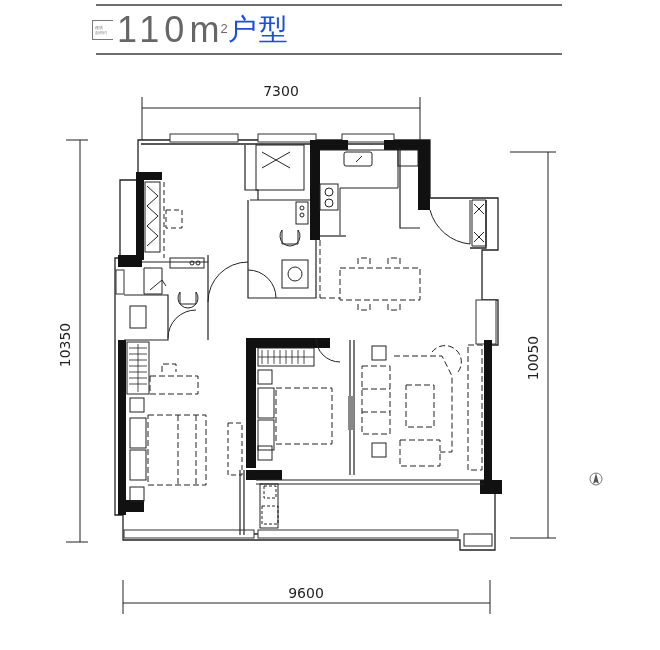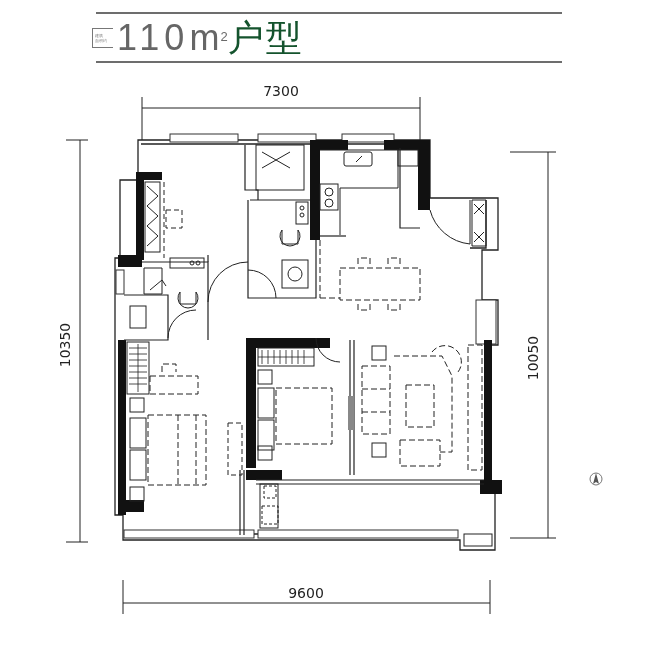--- a/index.html
+++ b/index.html
@@ -1,26 +1,26 @@
 <!DOCTYPE html>
 <html><head>
 <meta charset="utf-8">
 <style>
   html,body{margin:0;padding:0;background:#ffffff;}
   body{width:660px;height:650px;position:relative;overflow:hidden;font-family:"Liberation Sans",sans-serif;}
-  .title-wrap{position:absolute;left:92px;top:8px;width:470px;height:60px;}
+  .title-wrap{position:absolute;left:92px;top:0;width:470px;height:60px;}
   .rule{position:absolute;left:4px;right:0;height:2px;background:#6d6d6d;}
   .rule.top{top:4px;}
   .rule.bottom{top:53px;}
   .title{position:absolute;left:0;top:10px;height:40px;display:flex;align-items:center;color:#6a6a6a;}
   .badge{width:18px;height:18px;border:1.5px solid #777;border-right:none;margin-right:4px;display:flex;flex-direction:column;justify-content:center;padding-left:2px;}
   .badge span{font-size:4px;line-height:5px;color:#888;white-space:nowrap;}
   .area{font-family:"Liberation Sans",sans-serif;font-size:36px;letter-spacing:5px;font-weight:300;color:#666;}
   .sup{font-size:13px;vertical-align:top;position:relative;top:-2px;margin-left:-4px;}
-  .type{font-family:"DejaVu Sans",sans-serif;font-size:36px;color:#14532d;letter-spacing:2px;}
+  .type{font-family:"DejaVu Sans",sans-serif;font-size:29px;color:#1d4ed8;letter-spacing:2px;}
   .slogan{font-family:"DejaVu Sans",sans-serif;font-size:30px;color:#666;letter-spacing:6px;margin-left:16px;}
   svg{position:absolute;left:0;top:0;}
   .dim{font-family:"DejaVu Sans",sans-serif;font-size:14px;fill:#222;}
 </style>
 </head>
 <body>
 
 <div class="title-wrap">
   <div class="rule top"></div>
   <div class="title">

